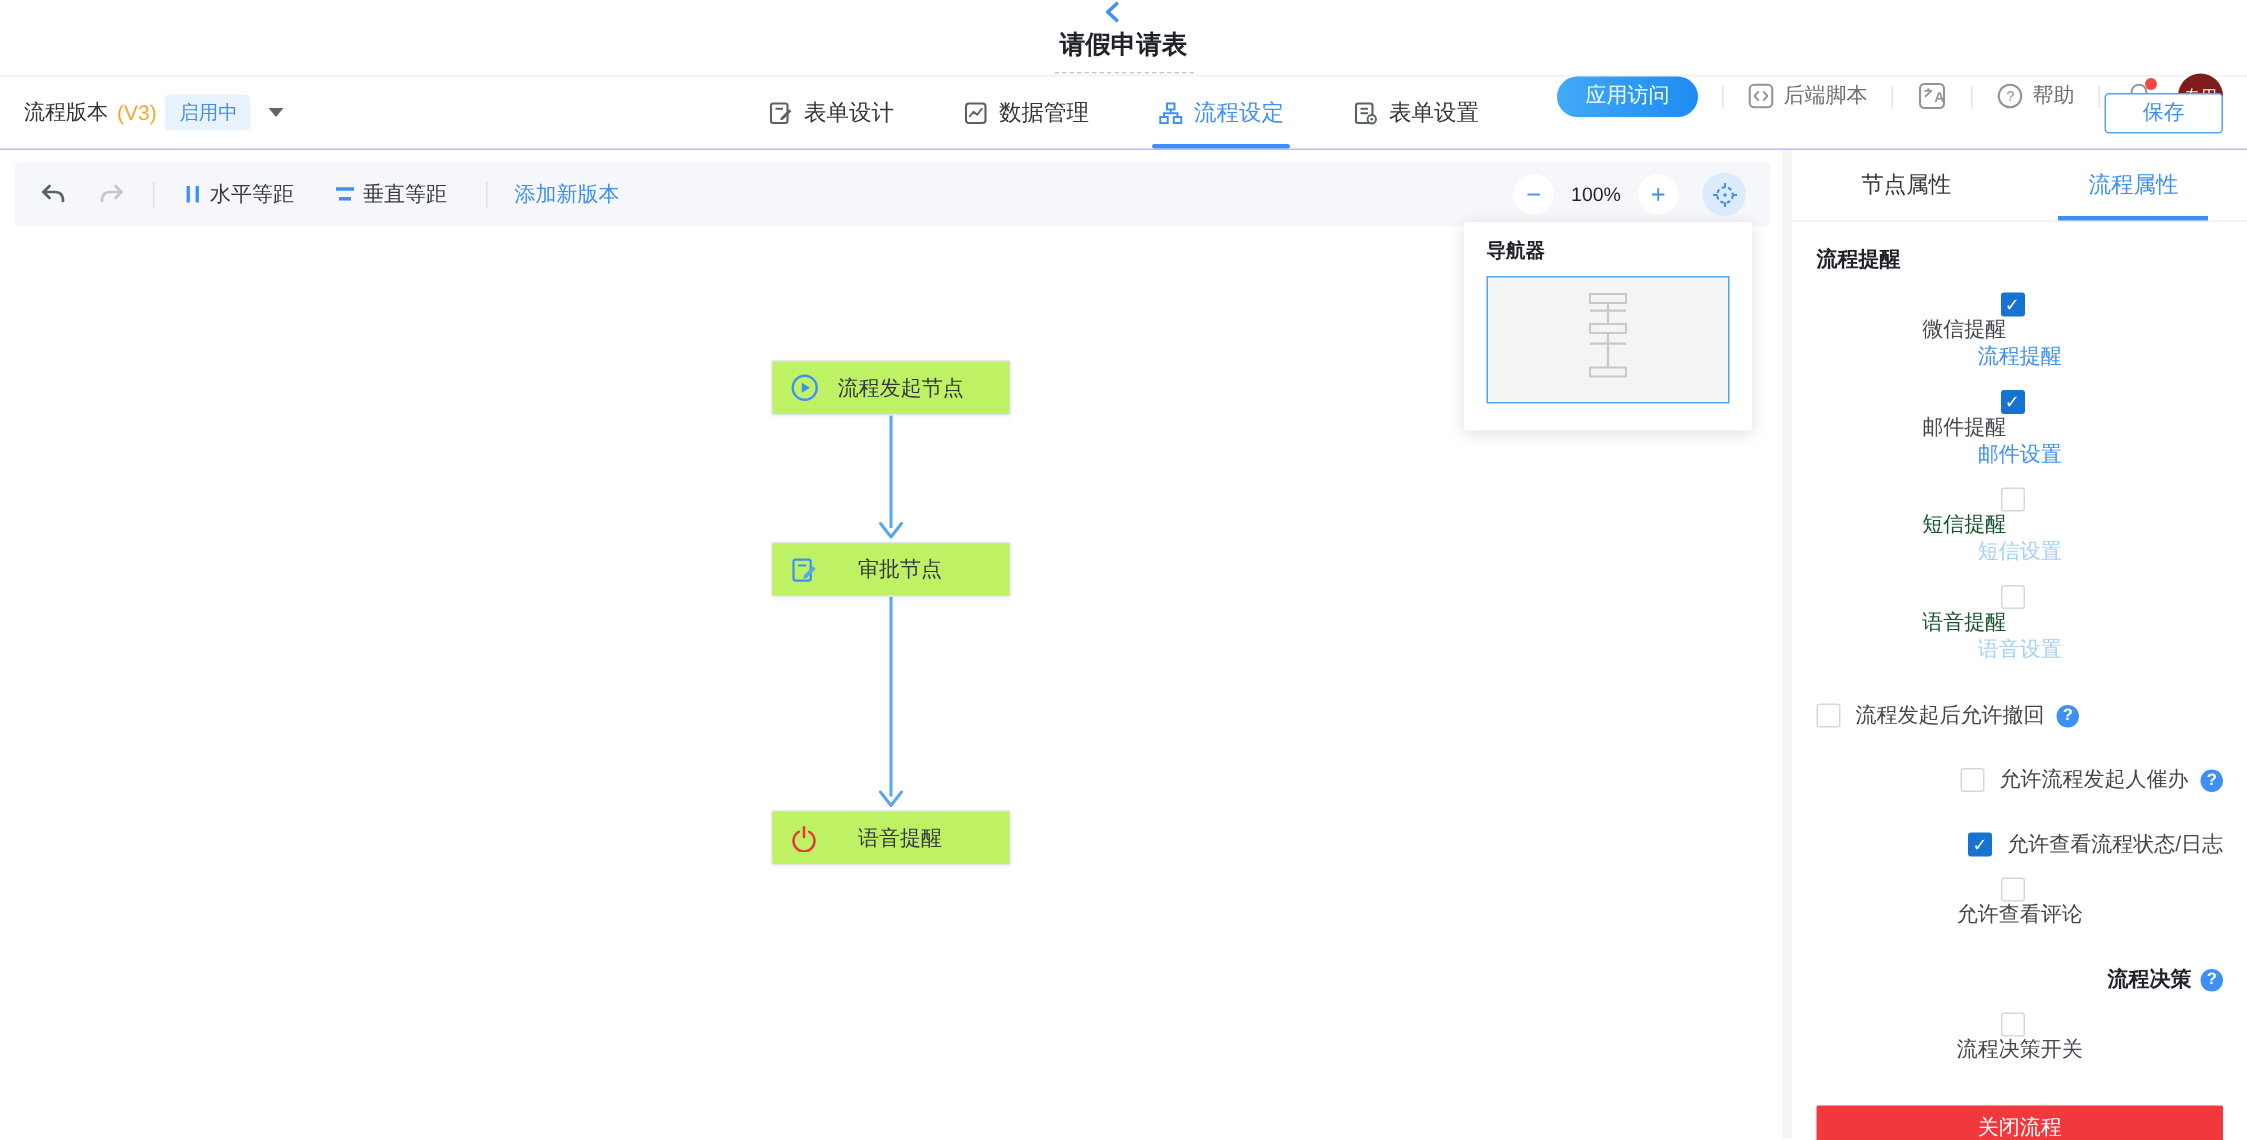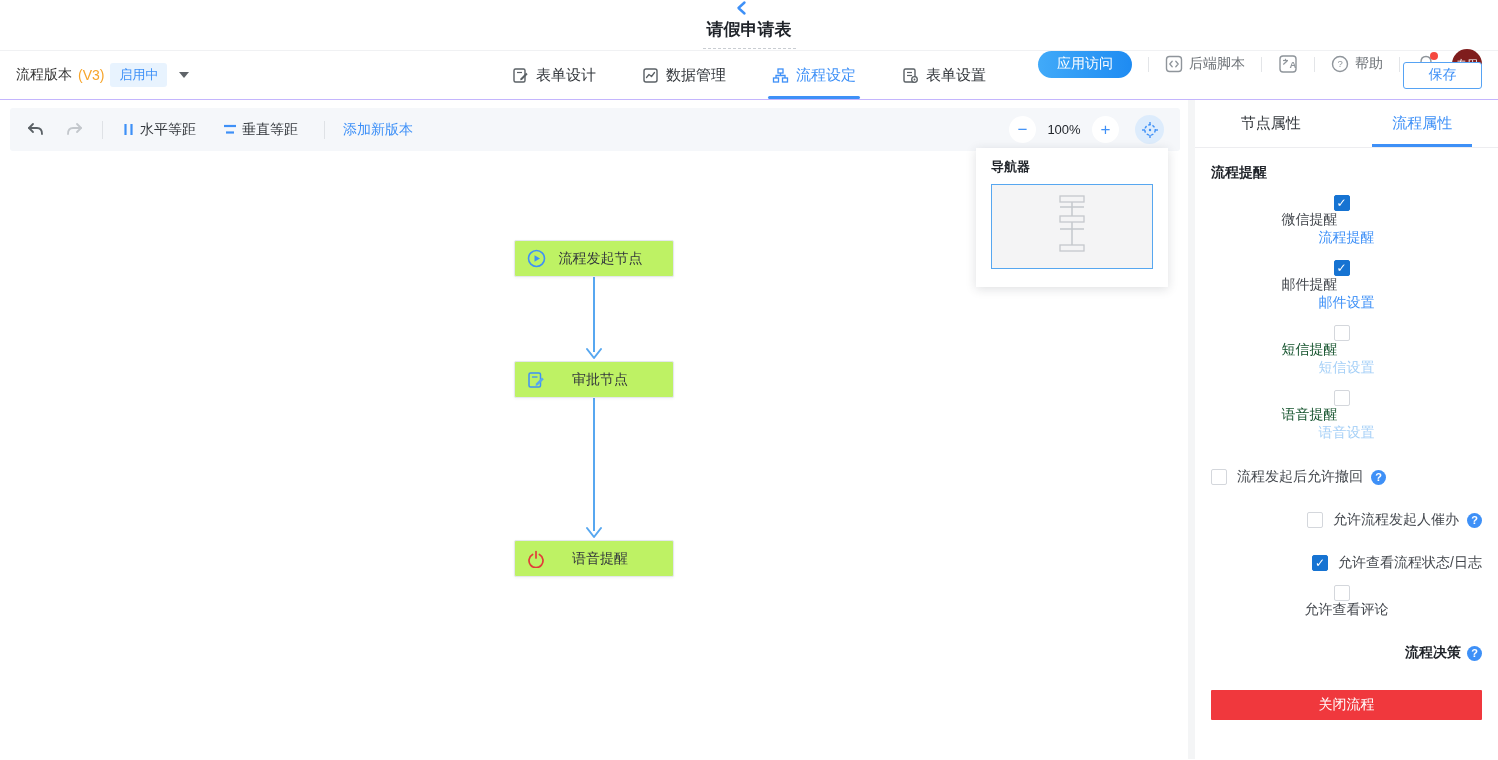--- a/index.html
+++ b/index.html
@@ -371,17 +371,21 @@
       </div>
       <div class="opt-row mt28">
         <span class="cb"></span>
         <span class="opt-label">允许查看评论</span>
       </div>
 
       <div class="sec-title gap-md">
         <span>流程决策</span>
         <span class="help-ic" style="margin-left:0;">?</span>
       </div>
+      <div class="opt-row mt28">
+        <span class="cb"></span>
+        <span class="opt-label">流程决策开关</span>
+      </div>
 
       <button class="close-btn">关闭流程</button>
     </div>
   </div>
 </div>
 
 </body></html>

